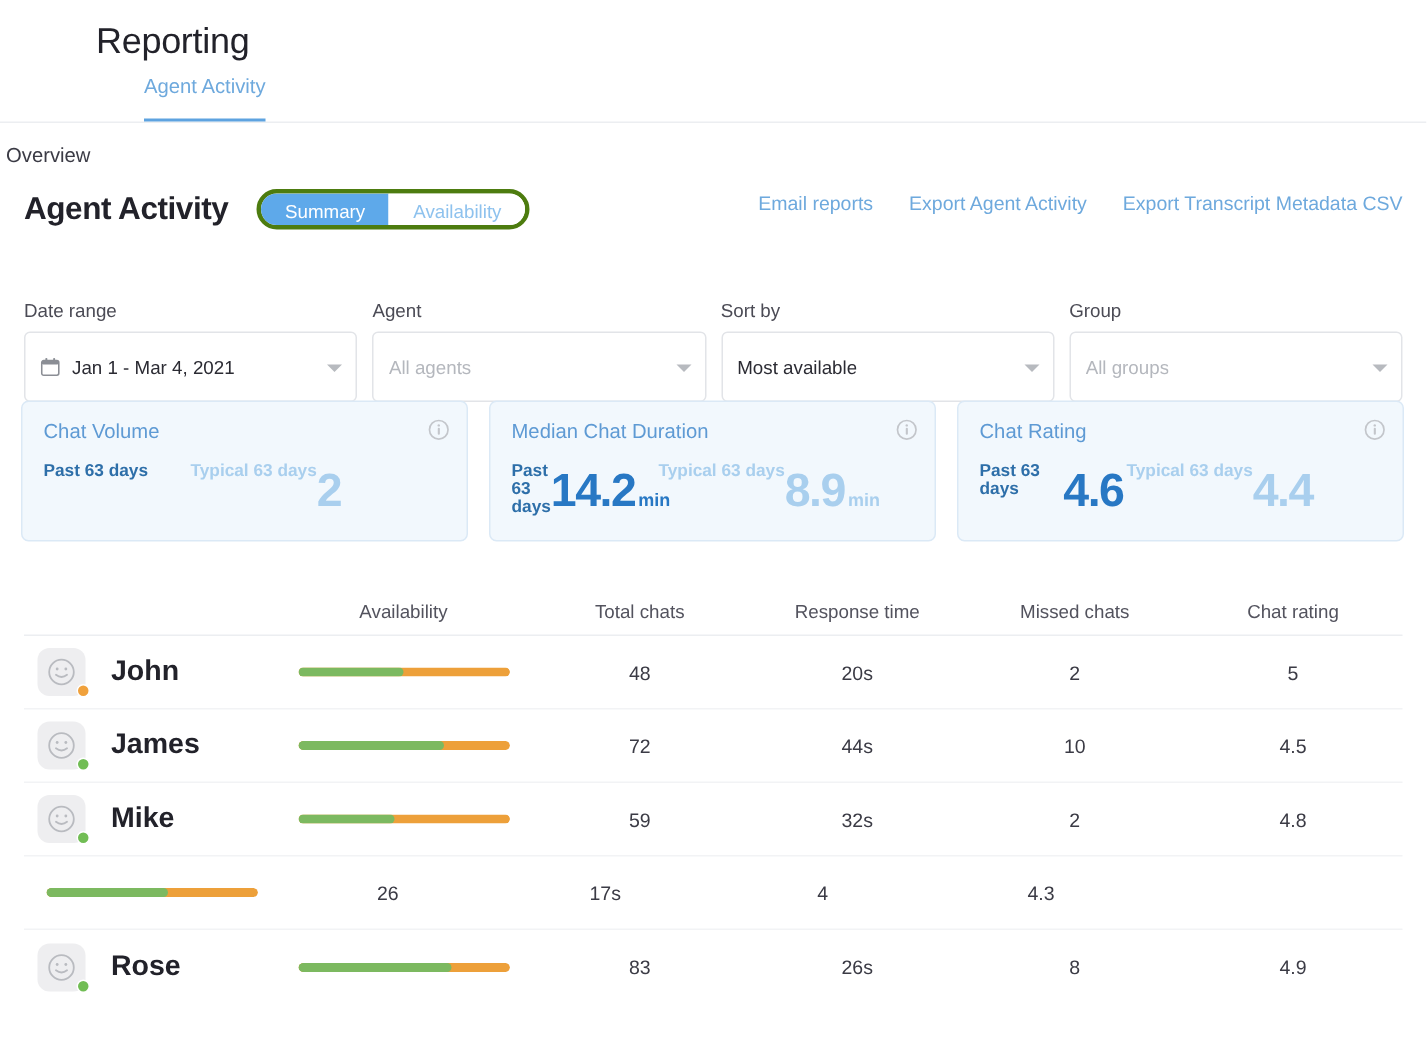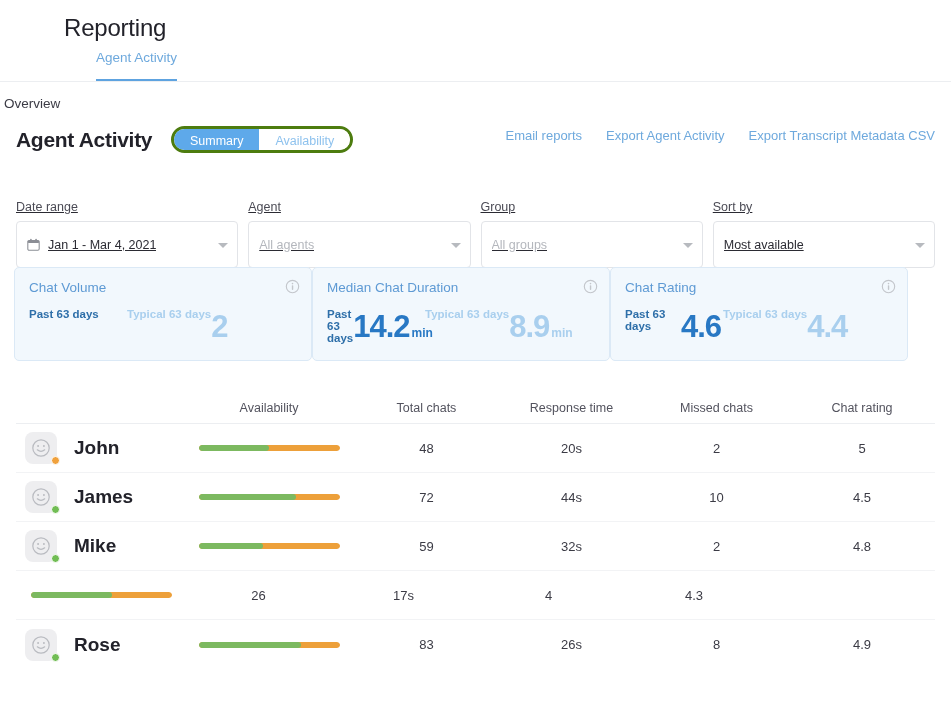--- a/index.html
+++ b/index.html
@@ -61,21 +61,21 @@
     position: absolute; right: 16px; top: 128px;
     display: flex; gap: 24px; align-items: center;
   }
   .link {
     font-size: 13px; color: #6ea9dd; cursor: pointer; white-space: nowrap;
   }
 
   
   .filters {
     position: absolute; left: 16px; top: 200px;
-    width: 919px; display: flex; gap: 10px; text-decoration: underline;
+    width: 919px; display: flex; gap: 10px;
   }
   .filter { width: 223px; }
   .filter-label {
     font-size: 12.5px; color: #4b4b55; margin-bottom: 7px;
   }
   .filter-field {
     position: relative; height: 47px;
     border: 1px solid #e2e4e8; border-radius: 4px;
     background: #fff; display: flex; align-items: center;
     padding: 0 10px; cursor: pointer;
@@ -90,21 +90,21 @@
     position: absolute; right: 9px; top: 50%; margin-top: -2px;
     width: 0; height: 0;
     border-left: 5px solid transparent;
     border-right: 5px solid transparent;
     border-top: 5px solid #b7babf;
   }
 
   
   .cards {
     position: absolute; left: 14px; top: 267px;
-    width: 923px; display: flex; 
+    width: 923px; display: flex; gap: 14px;
   }
   .card {
     position: relative; width: 298px; height: 94px;
     background: #f2f8fd; border: 1px solid #dbe9f6; border-radius: 5px;
     padding: 12px 14px 0 14px;
   }
   .card-title { font-size: 13.5px; color: #5e9ad4; }
   .info-icon {
     position: absolute; right: 11px; top: 11px;
     width: 15px; height: 15px;
@@ -212,31 +212,31 @@
 
     <div class="filter">
       <div class="filter-label">Agent</div>
       <div class="filter-field">
         <span class="filter-value placeholder">All agents</span>
         <span class="caret"></span>
       </div>
     </div>
 
     <div class="filter">
+      <div class="filter-label">Sort by</div>
+      <div class="filter-field">
+        <span class="filter-value">Most available</span>
+        <span class="caret"></span>
+      </div>
+    </div>
+
+    <div class="filter">
       <div class="filter-label">Group</div>
       <div class="filter-field">
         <span class="filter-value placeholder">All groups</span>
-        <span class="caret"></span>
-      </div>
-    </div>
-
-    <div class="filter">
-      <div class="filter-label">Sort by</div>
-      <div class="filter-field">
-        <span class="filter-value">Most available</span>
         <span class="caret"></span>
       </div>
     </div>
 
   </div>
 
   <div class="cards">
 
     <div class="card">
       <div class="card-title">Chat Volume</div>

